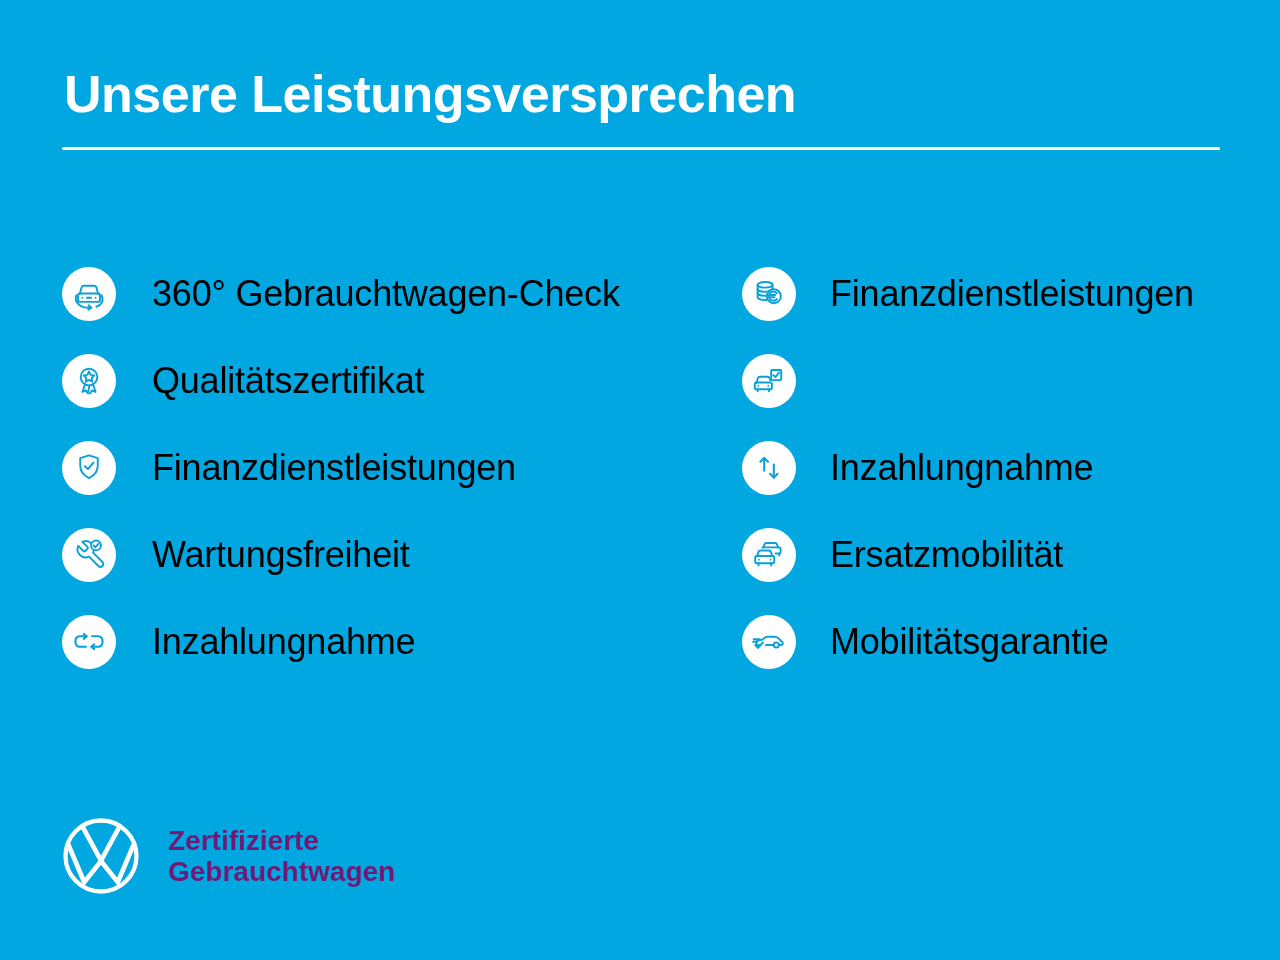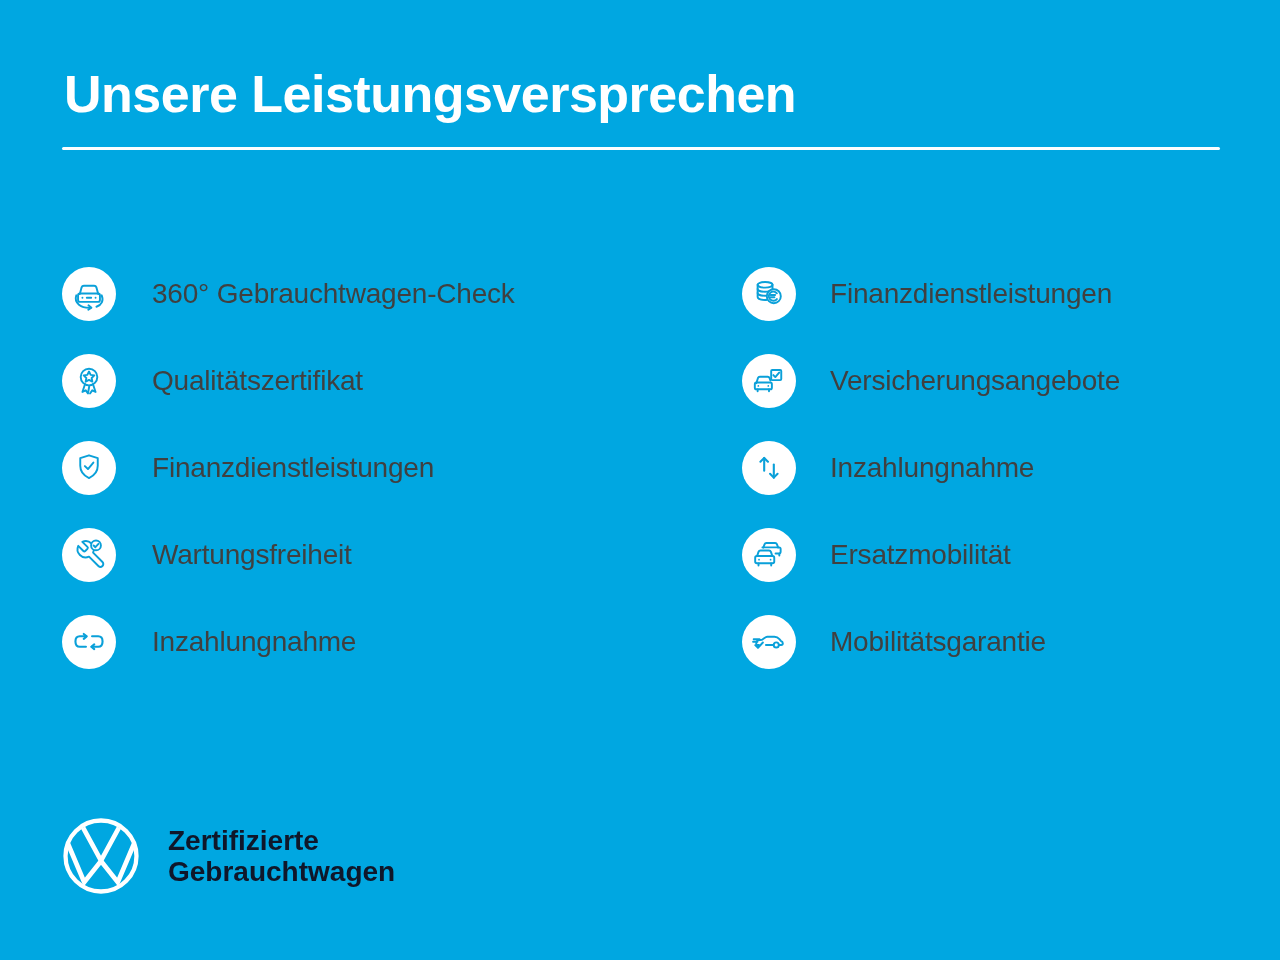--- a/index.html
+++ b/index.html
@@ -20,29 +20,29 @@
   .col{position:absolute;top:267px;}
   .col-left{left:62px;width:640px;}
   .col-right{left:742px;width:520px;}
   .item{display:flex;align-items:center;height:54px;margin-bottom:33px;}
   .icon-circle{
     width:54px;height:54px;border-radius:50%;background:#ffffff;
     display:flex;align-items:center;justify-content:center;flex:0 0 54px;
   }
   .icon-circle svg{width:42px;height:42px;display:block;}
   .item-label{
-    margin-left:36px;font-size:28px;color:#404040;letter-spacing:-0.2px;
+    margin-left:36px;font-size:36px;color:#000000;letter-spacing:-0.2px;
     white-space:nowrap;
   }
   .col-right .item-label{margin-left:34px;}
   .brand{position:absolute;left:62px;top:817px;display:flex;align-items:center;}
   .vw-logo{width:78px;height:78px;flex:0 0 78px;}
   .vw-logo svg{width:78px;height:78px;display:block;}
   .brand-text{
-    margin-left:28px;font-size:28px;font-weight:bold;color:#0f172a;
+    margin-left:28px;font-size:28px;font-weight:bold;color:#701a75;
     line-height:31px;letter-spacing:0;
   }
 </style>
 </head>
 <body>
 
 <div class="title">Unsere Leistungsversprechen</div>
 <div class="rule"></div>
 
 <div class="col col-left">
@@ -134,21 +134,20 @@
       <svg viewBox="0 0 48 48" fill="none" stroke="#0aa0d9" stroke-width="2.2" stroke-linecap="round" stroke-linejoin="round">
         <path d="M9.5 26.5 L11.3 20.8 Q11.9 19.2 13.5 19.2 H22.5 Q24.1 19.2 24.7 20.8 L25.6 23.5"></path>
         <rect x="7.8" y="25.8" width="19.5" height="7.6" rx="1.8"></rect>
         <circle cx="11.8" cy="29.6" r="1" fill="#0aa0d9" stroke="none"></circle>
         <circle cx="23.2" cy="29.6" r="1" fill="#0aa0d9" stroke="none"></circle>
         <path d="M11 33.6 v2.2 M24 33.6 v2.2"></path>
         <rect x="26.5" y="11.5" width="11.5" height="11.5" rx="1.2" fill="#ffffff"></rect>
         <path d="M29 17.3 L31.2 19.5 L35.6 14.3"></path>
       </svg>
     </span>
-    <span class="item-label">Versicherungsangebote</span>
   </div>
 
   <div class="item">
     <span class="icon-circle">
       <svg viewBox="0 0 48 48" fill="none" stroke="#0aa0d9" stroke-width="2.4" stroke-linecap="round" stroke-linejoin="round">
         <path d="M18.5 27 V12.5"></path>
         <path d="M14.2 16.8 L18.5 12.5 L22.8 16.8"></path>
         <path d="M29.5 20 V35"></path>
         <path d="M25.2 30.7 L29.5 35 L33.8 30.7"></path>
       </svg>

